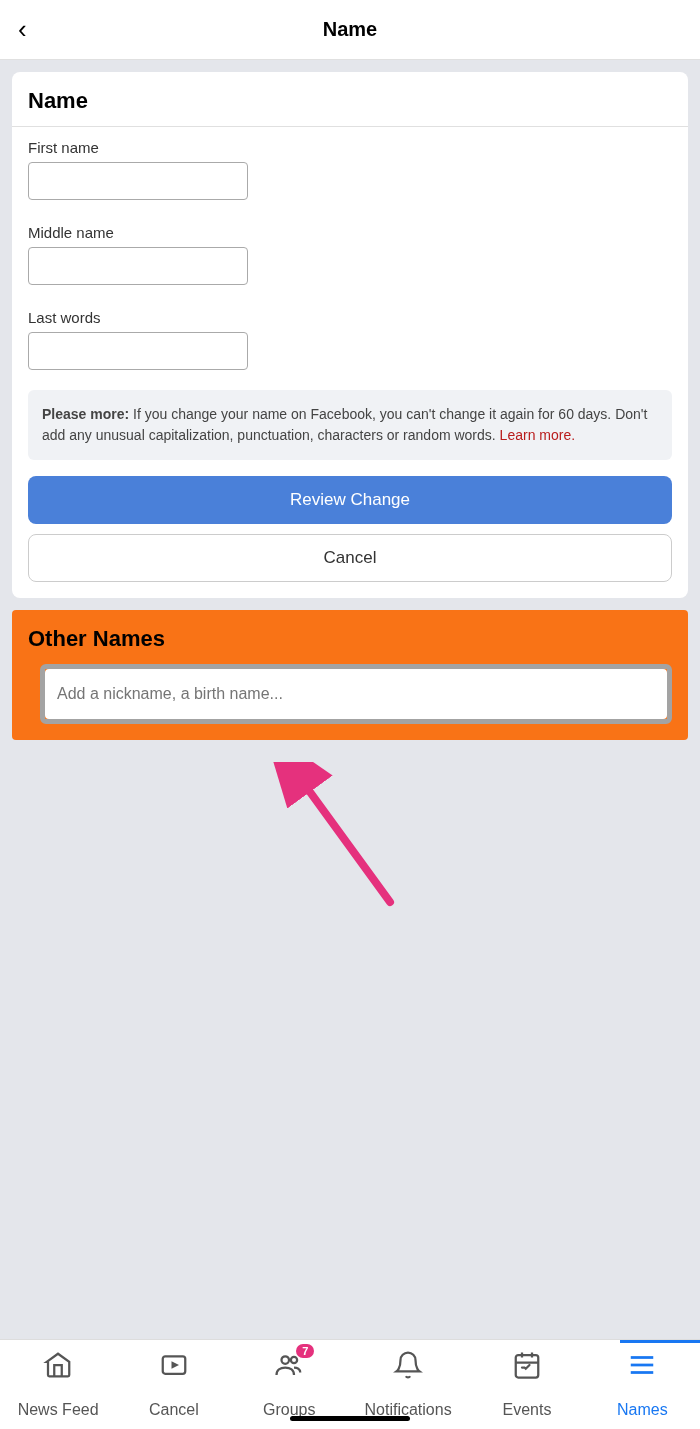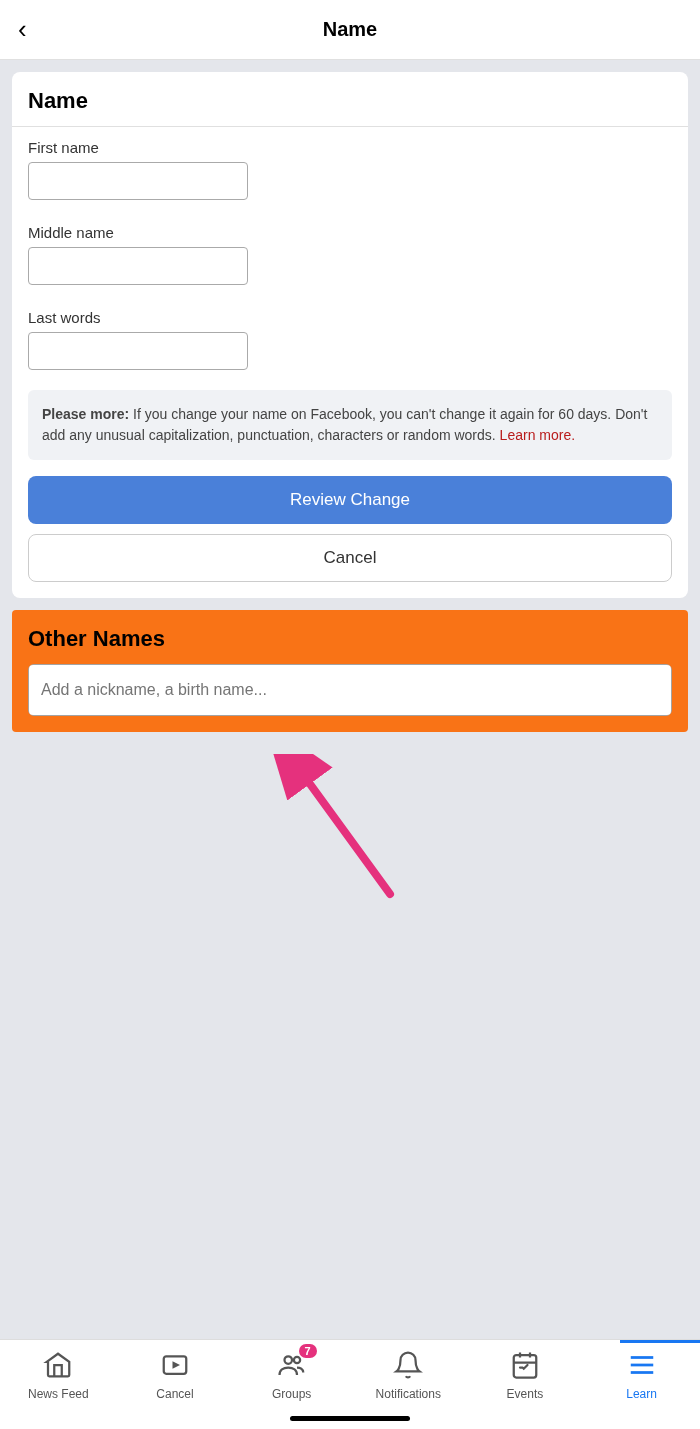--- a/index.html
+++ b/index.html
@@ -137,22 +137,22 @@
       border-radius: 4px;
       overflow: hidden;
     }
     .other-names-title {
       font-size: 22px;
       font-weight: 700;
       color: #000;
       padding: 16px 16px 12px 16px;
     }
     .nickname-input-wrapper {
-      margin: 0 16px 16px 16px;
-      border: 1px solid #a3a3a3;
+      margin: 0 16px 16px 28px;
+      border: 5px solid #a3a3a3;
       border-radius: 6px;
     }
     .nickname-input {
       width: 100%;
       height: 50px;
       border: none;
       border-radius: 4px;
       font-size: 16px;
       padding: 0 12px;
       color: #1877f2;
@@ -192,23 +192,23 @@
     }
     .nav-icon {
       font-size: 28px;
       color: #555;
       position: relative;
     }
     .nav-icon.active {
       color: #1877f2;
     }
     .nav-label {
-      font-size: 12px;
+      font-size: 16px;
       color: #555;
-      margin-top: 0;
+      margin-top: 14px;
     }
     .nav-label.active {
       color: #1877f2;
     }
     .badge {
       position: absolute;
       top: -6px;
       right: -10px;
       background: #e5317d;
       color: #fff;
@@ -361,17 +361,17 @@
   </div>
 
   <div class="nav-item">
     <div class="nav-icon active">
       <svg class="icon-svg" viewBox="0 0 24 24" fill="none" stroke="#1877f2" stroke-width="2.2">
         <line x1="3" y1="6" x2="21" y2="6"></line>
         <line x1="3" y1="12" x2="21" y2="12"></line>
         <line x1="3" y1="18" x2="21" y2="18"></line>
       </svg>
     </div>
-    <span class="nav-label active">Learn</span>
+    <span class="nav-label active">Names</span>
   </div>
 
   <div class="home-indicator"></div>
 </div>
 
 </body></html>

